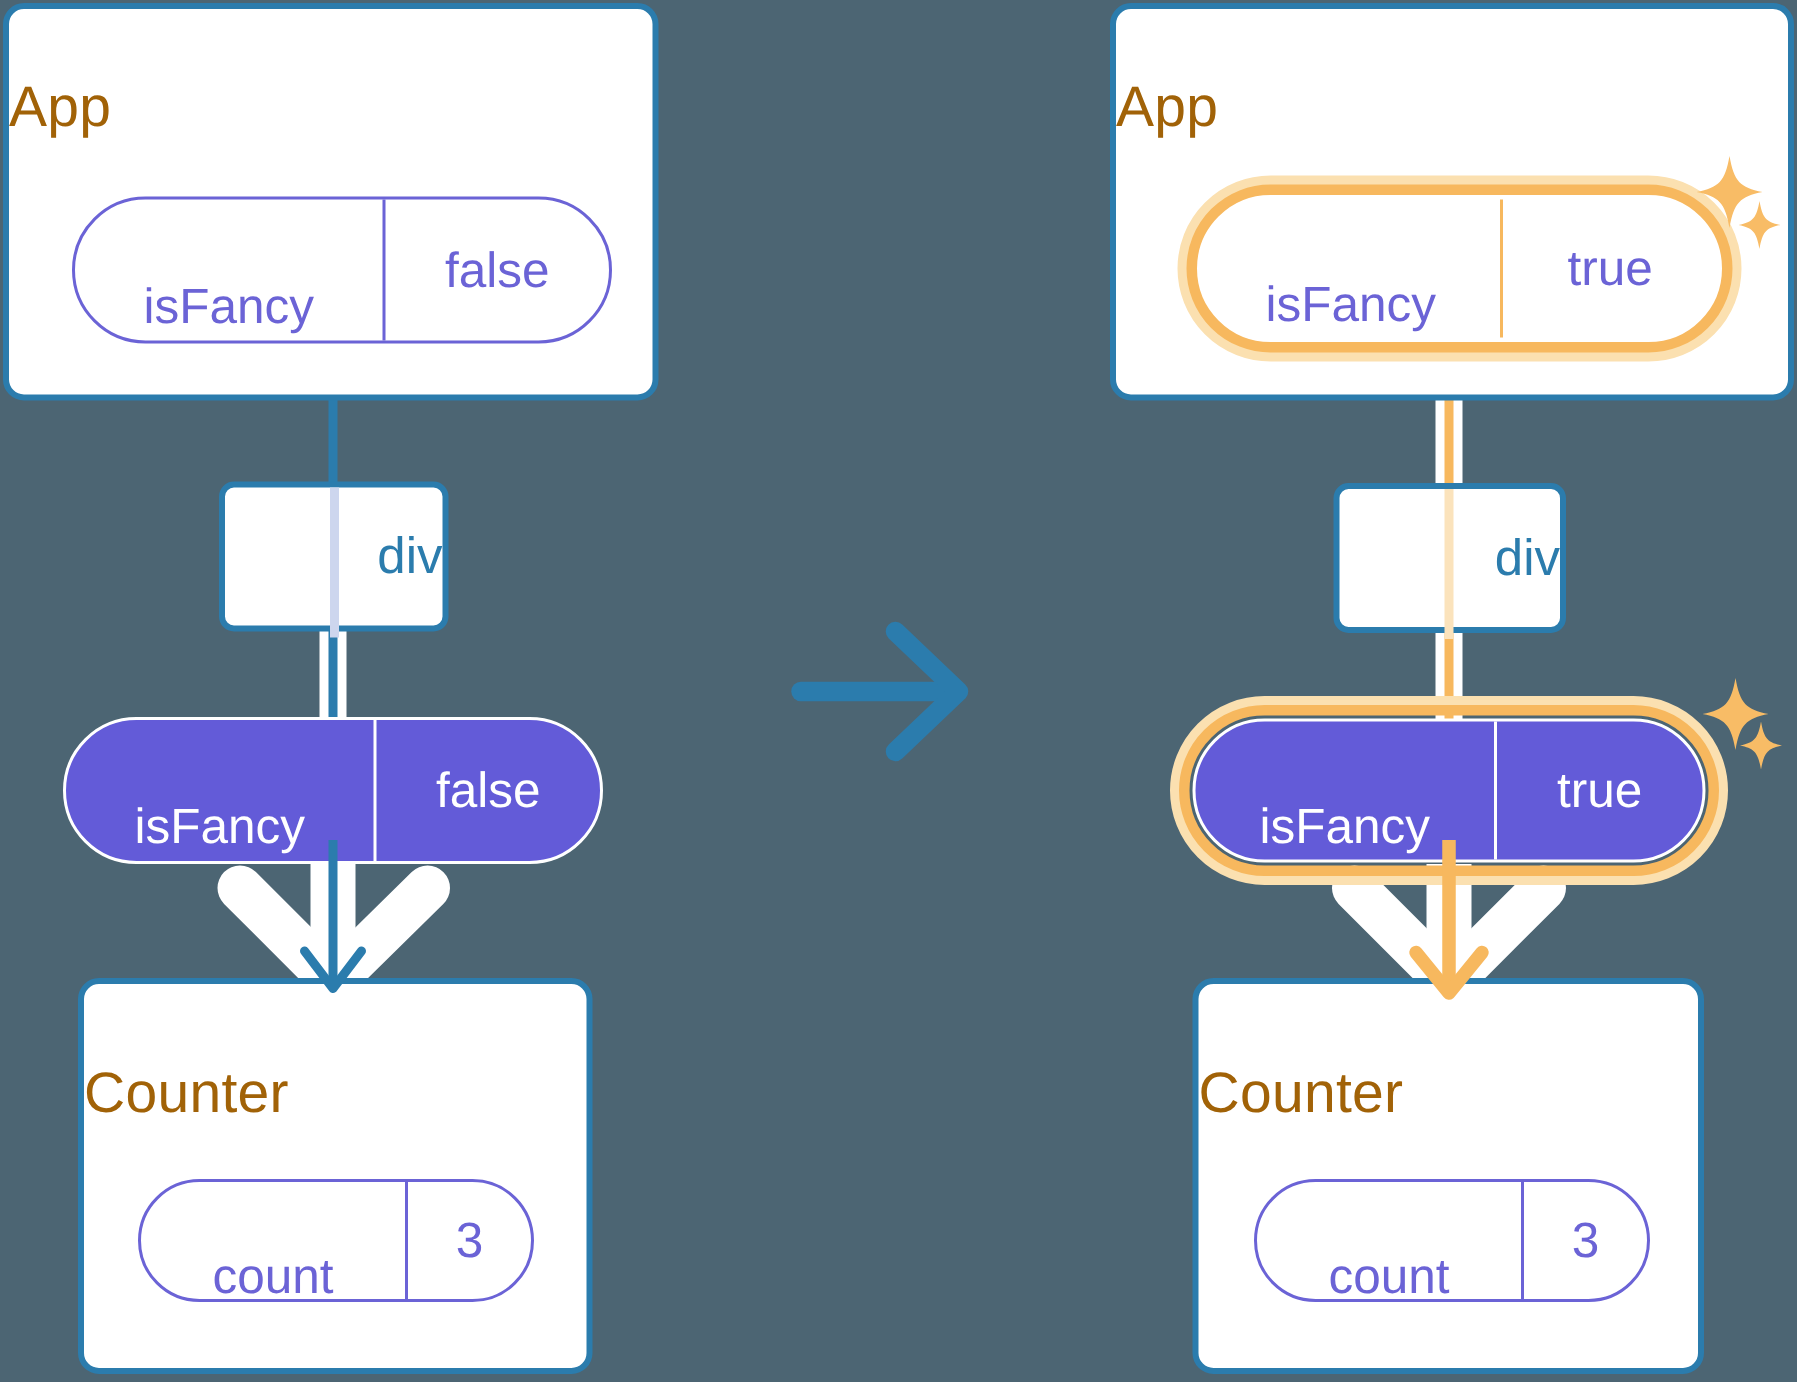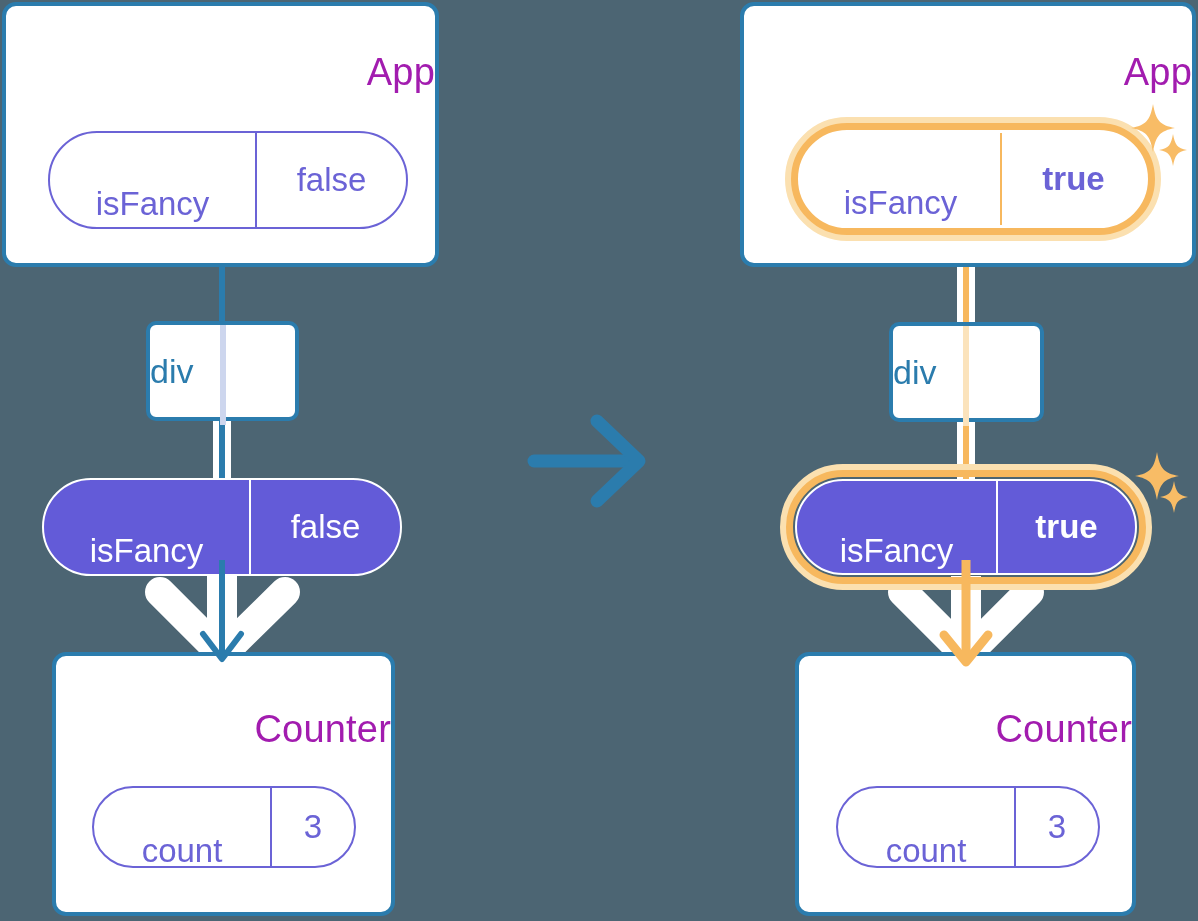--- a/index.html
+++ b/index.html
@@ -25,37 +25,37 @@
     background: #ffffff;
     border: 4px solid #2b7cad;
     border-radius: 14px;
     box-sizing: border-box;
     z-index: 6;
   }
   .card-title {
     position: absolute;
     left: 0;
     right: 0;
-    text-align: right;
-    color: #a21caf;
+    text-align: left;
+    color: #a16207;
     font-size: 38px;
     font-weight: 400;
     letter-spacing: 0.2px;
   }
 
   
   .divbox {
     position: absolute;
     background: #ffffff;
     border: 4px solid #2b7cad;
     border-radius: 10px;
     box-sizing: border-box;
     display: flex;
     align-items: center;
-    justify-content: flex-start;
+    justify-content: flex-end;
     color: #2b7cad;
     font-size: 34px;
     z-index: 8;
   }
 
   
   .pill {
     position: absolute;
     box-sizing: border-box;
     border-radius: 999px;
@@ -87,21 +87,21 @@
   
   .pill.solid {
     background: #635bd8;
     border: 2px solid #ffffff;
     color: #ffffff;
   }
   .pill.solid .cell.value {
     border-left: 2px solid #ffffff;
   }
 
-  .bold-val { font-weight: bold; }
+  .bold-val { font-weight: normal; }
 
   
   .ring-outer {
     position: absolute;
     border-radius: 999px;
     border: 9px solid #fbe0b0;
     box-sizing: border-box;
     z-index: 8;
   }
   .ring-inner {

